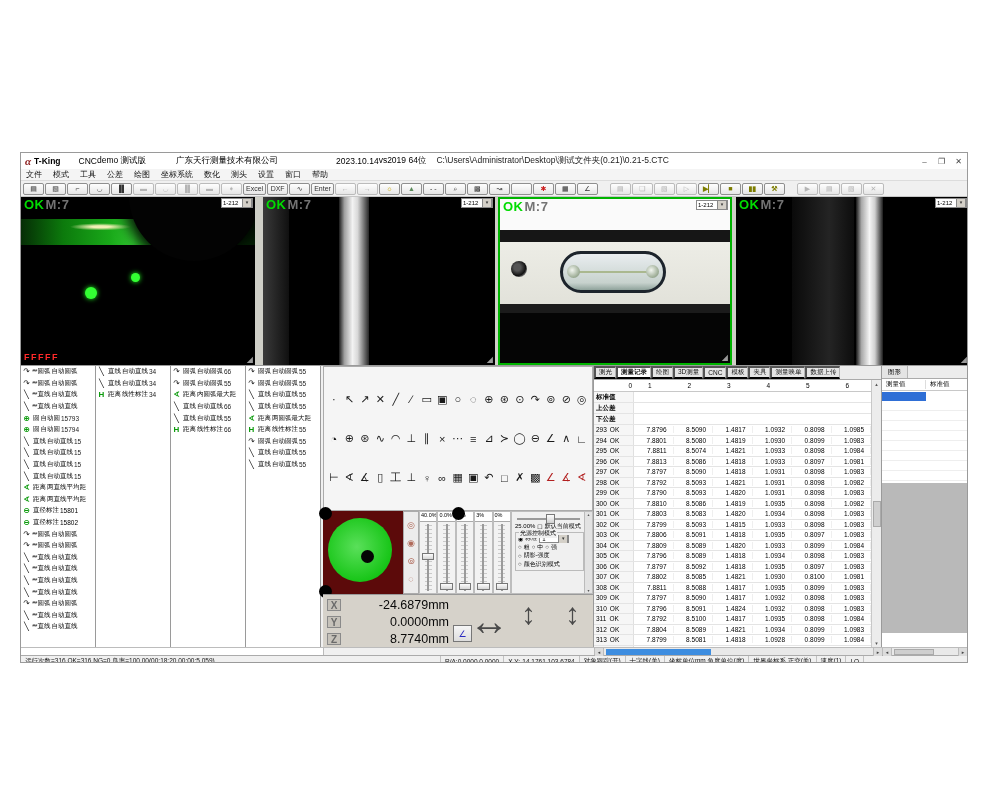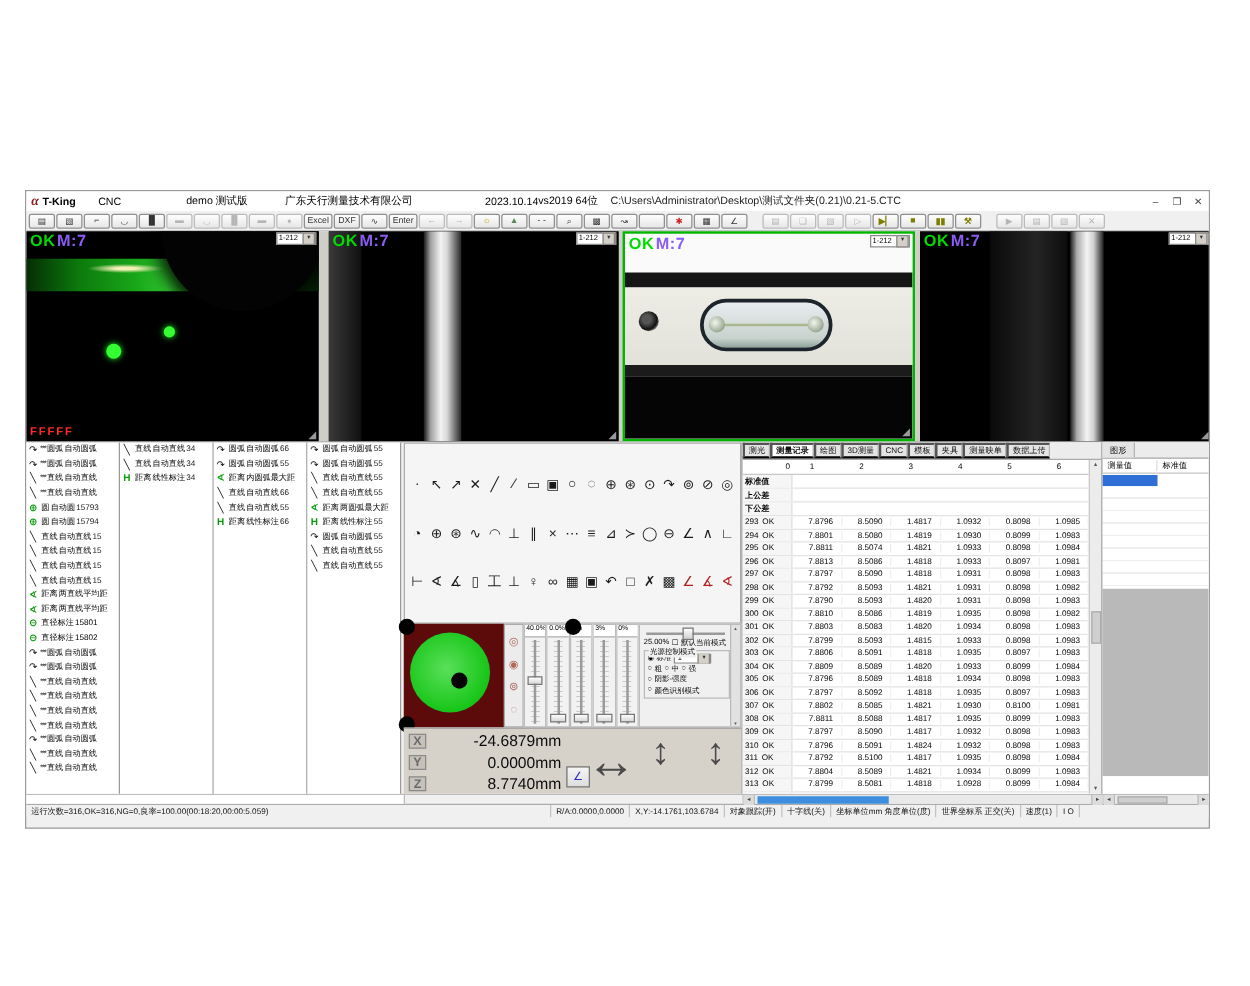--- a/index.html
+++ b/index.html
@@ -6,21 +6,21 @@
     font-family:"Liberation Sans","DejaVu Sans",sans-serif;-webkit-font-smoothing:none}
   .page{position:relative;width:1000px;height:789px;background:#fff;overflow:hidden}
   .app{position:absolute;left:20px;top:152px;width:948px;height:511px;background:#f0f0f0;
     border:1px solid #9a9a9a;box-sizing:border-box;font-size:9px;color:#000;overflow:hidden}
 
   
   .titlebar{height:16px;background:#fff;display:flex;align-items:center;font-size:8.5px;white-space:nowrap;overflow:hidden}
   .t-logo{color:#8b1a1a;font-family:"Liberation Serif",serif;font-style:italic;font-weight:bold;font-size:11px;margin:0 3px 0 4px}
   .t-brand{font-weight:bold}
   .t-app{margin-left:18px}
-  .t-sub{margin-left:52px}
+  .t-sub{}
   .t-co{margin-left:30px}
   .t-date{margin-left:58px}
   .t-build{}
   .t-path{margin-left:10px;color:#222}
   .t-spacer{flex:1}
   .winbtn{width:17px;height:14px;display:flex;align-items:center;justify-content:center;font-size:8px;color:#444}
   
   .menubar{height:11px;background:#f4f4f4;border-bottom:1px solid #dcdcdc;display:flex;align-items:center;padding:0 5px;gap:11px;font-size:8px}
   .mitem{color:#111}
   
@@ -34,21 +34,21 @@
   .tbtn.yellow{color:#c8a800}
   .tbtn.green{color:#5a8a5a}
   .tbtn.gap{border:none;background:none;min-width:10px}
   
   .cameras{position:relative;height:168px;background:#cfcfc7}
   .cam{position:absolute;top:0;height:168px;background:#000;overflow:hidden;box-sizing:border-box}
   .cam1{left:0;width:234px}.cam2{left:242px;width:232px}
   .cam3{left:477px;width:234px;border:2px solid #00b400;background:#fff}
   .cam4{left:715px;width:233px}
   .cam-ok{position:absolute;left:3px;top:0;font-size:13px;font-weight:bold;color:#00dc00;z-index:5;letter-spacing:.5px}
-  .cam-m{color:#8b5cf6;margin-left:1px}
+  .cam-m{color:#737373;margin-left:1px}
   .cam-dd{position:absolute;right:2px;top:1px;width:32px;height:10px;background:#fff;border:1px solid #8a8a8a;
     z-index:6;display:flex;align-items:center;font-size:6px;color:#000;box-sizing:border-box}
   .cam-dd .lbl{flex:1;padding-left:1px}
   .dd-arrow{width:8px;height:8px;background:#d4d0c8;border:1px solid #888;font-size:5px;line-height:7px;text-align:center;color:#333}
   .cam-resize{position:absolute;right:2px;bottom:1px;color:#9a9a9a;font-size:8px;z-index:6}
   
   .c1-band{position:absolute;left:0;top:22px;width:100%;height:26px;
     background:radial-gradient(ellipse at 34% 30%,rgba(255,244,190,.95) 0 4%,rgba(255,244,190,0) 14%),
     linear-gradient(90deg,#052d05,#0c7a0c 18%,#19a819 38%,#2fc42f 48%,#128a12 68%,#041f04)}
   .c1-shadow{position:absolute;left:108px;top:-66px;width:130px;height:130px;border-radius:50%;
@@ -198,20 +198,34 @@
       <span class="t-co">广东天行测量技术有限公司</span>
       <span class="t-date">2023.10.14</span>
       <span class="t-build">vs2019 64位</span>
       <span class="t-path">C:\Users\Administrator\Desktop\测试文件夹(0.21)\0.21-5.CTC</span>
       <span class="t-spacer"></span>
       <span class="winbtn">–</span>
       <span class="winbtn">❐</span>
       <span class="winbtn">✕</span>
     </div>
 
+    <div class="menubar">
+
+    <div class="mitem">文件</div>
+        <div class="mitem">模式</div>
+        <div class="mitem">工具</div>
+        <div class="mitem">公差</div>
+        <div class="mitem">绘图</div>
+        <div class="mitem">坐标系统</div>
+        <div class="mitem">数化</div>
+        <div class="mitem">测头</div>
+        <div class="mitem">设置</div>
+        <div class="mitem">窗口</div>
+        <div class="mitem">帮助</div>
+      </div>
 
     <div class="toolbar">
 
     <button class="tbtn">▤</button>
         <button class="tbtn">▧</button>
         <button class="tbtn">⌐</button>
         <button class="tbtn">◡</button>
         <button class="tbtn">▐▌</button>
         <button class="tbtn dim">▬</button>
         <button class="tbtn dim">◡</button>

